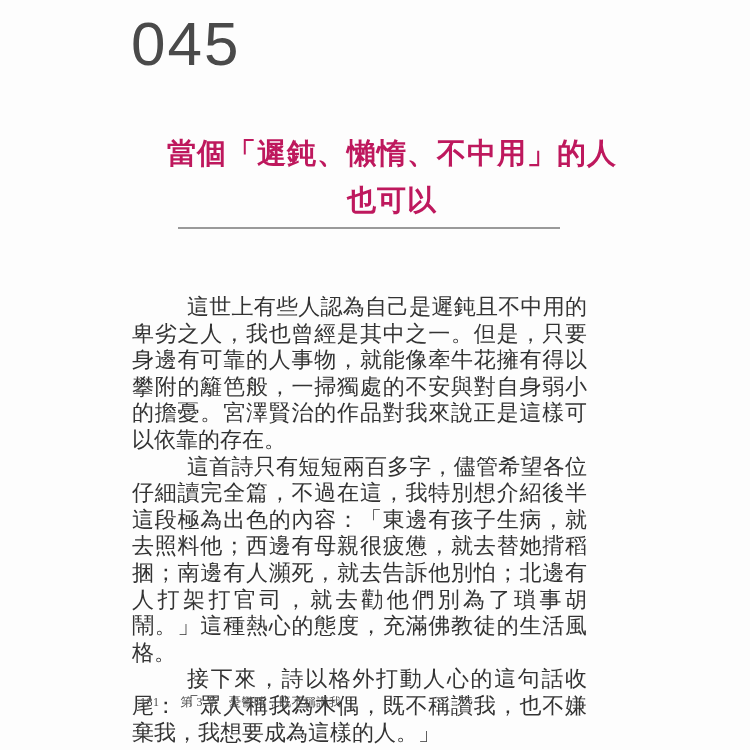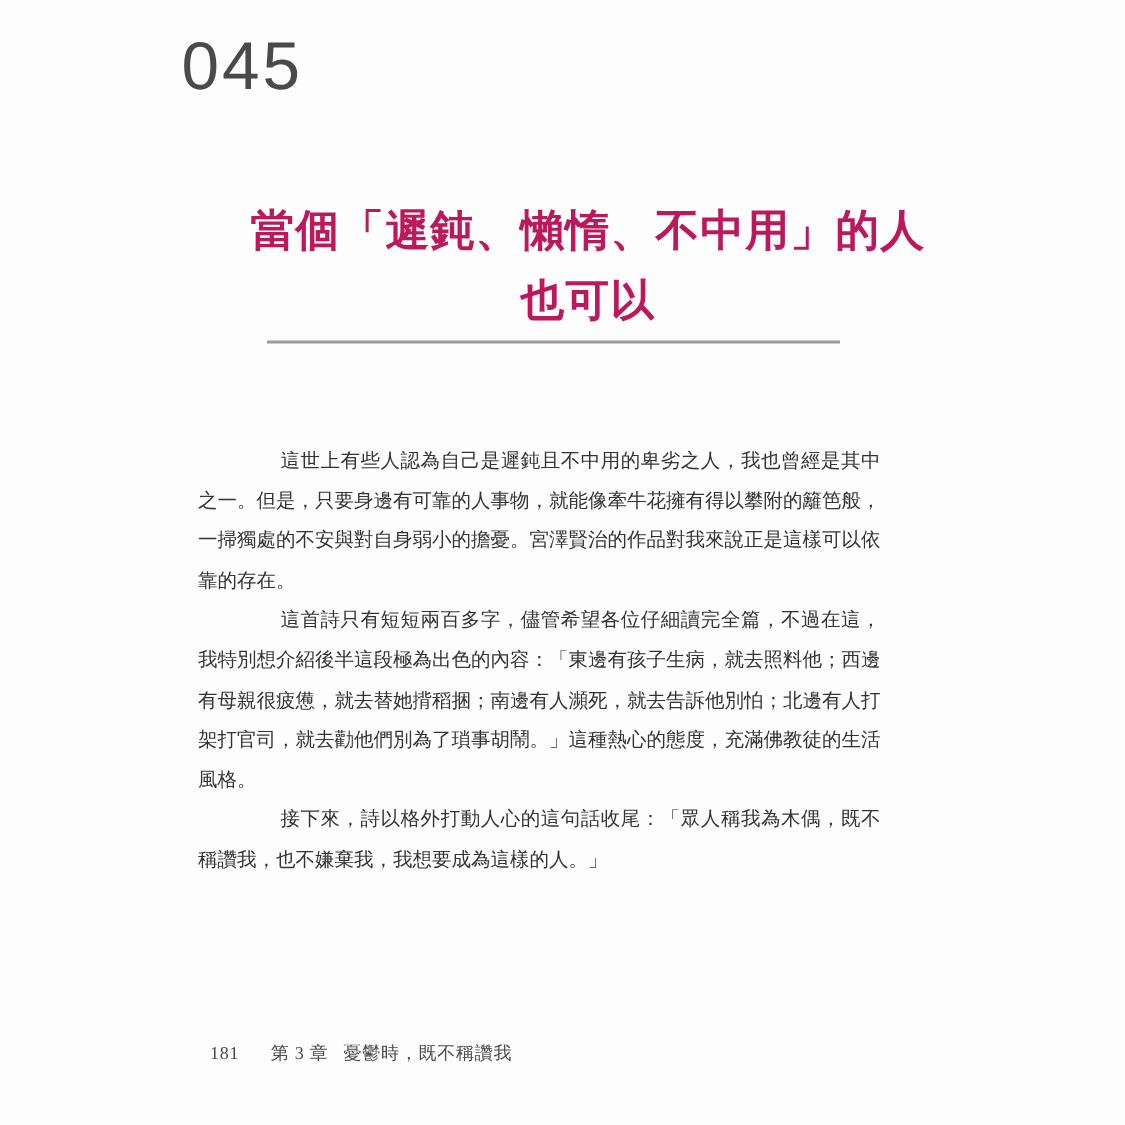--- a/index.html
+++ b/index.html
@@ -13,25 +13,25 @@
     background: #fdfdfd;
     overflow: hidden;
     font-family: "Liberation Serif", "DejaVu Serif", serif;
   }
   .page {
     position: absolute;
     inset: 0;
   }
   .entry-number {
     position: absolute;
-    left: 121px;
+    left: 131px;
     top: 14px;
     font-family: "Liberation Sans", "DejaVu Sans", sans-serif;
     font-weight: 200;
-    font-size: 45px;
+    font-size: 62px;
     line-height: 60px;
     letter-spacing: 2px;
     color: #4a4a4a;
   }
   .title {
     position: absolute;
     left: 22px;
     top: 132px;
     width: 740px;
     margin: 0;
@@ -52,21 +52,21 @@
     top: 227px;
     width: 382px;
     height: 2px;
     background: #9a9a9a;
   }
   .body-text {
     position: absolute;
     left: 132px;
     top: 294px;
     width: 455px;
-    font-size: 13px;
+    font-size: 22px;
     line-height: 26.6px;
     color: #333333;
     text-align: justify;
     text-justify: inter-ideograph;
   }
   .body-text p {
     margin: 0;
     text-indent: 55px;
   }
   .footer {

